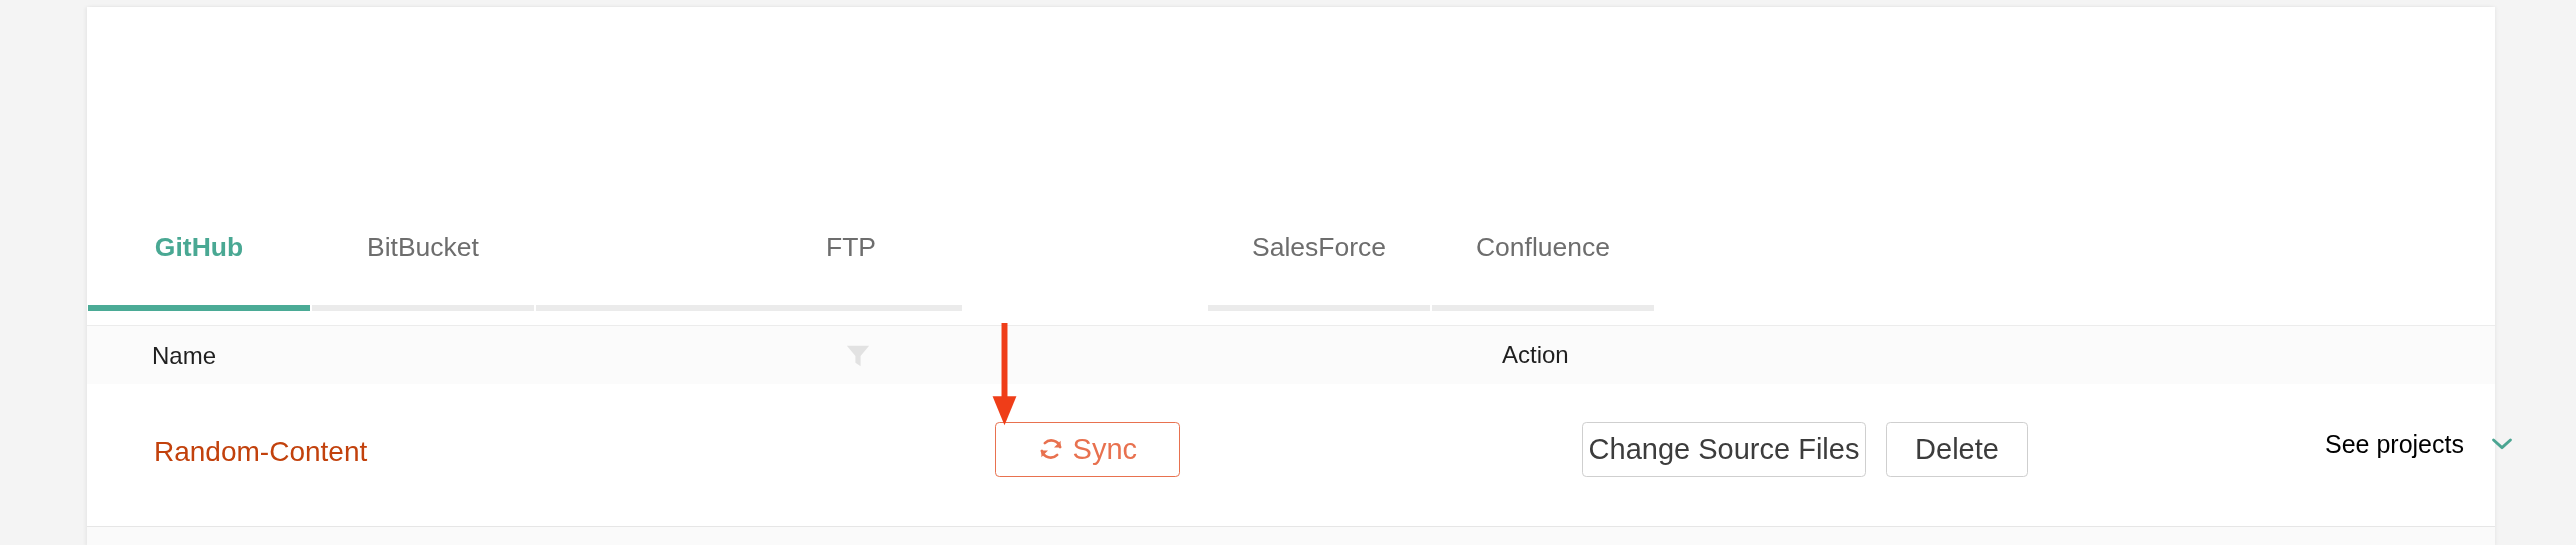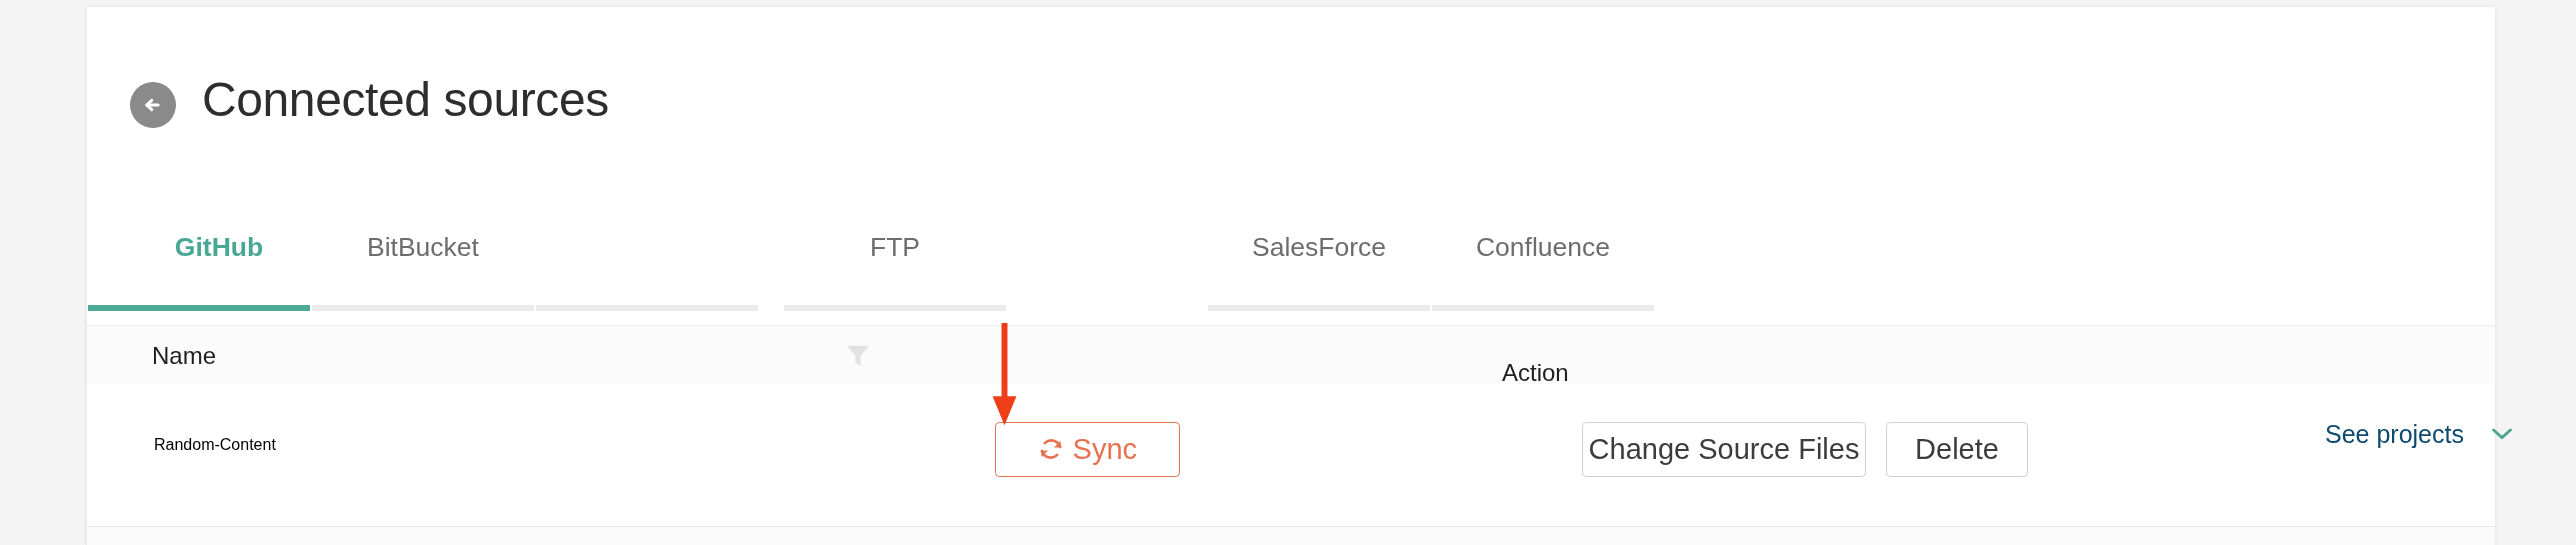--- a/index.html
+++ b/index.html
@@ -91,21 +91,20 @@
     left: 0;
     width: 100%;
     text-align: center;
     font-size: 26.5px;
     color: #6d6d6d;
     white-space: nowrap;
   }
   .tab.active .tab-label {
     color: #49a893;
     font-weight: 700;
-    padding-left: 20px;
   }
   .tab-underline {
     position: absolute;
     left: 0.9px;
     bottom: 10.3px;
     width: calc(100% - 1.7px);
     height: 6px;
     background: #ebebeb;
   }
   .tab.active .tab-underline {
@@ -132,40 +131,40 @@
   }
   #th-filter {
     position: absolute;
     left: 759px;
     top: 17px;
     cursor: pointer;
   }
   #th-action {
     position: absolute;
     left: 1415px;
-    top: 33px;
+    top: 15px;
     font-size: 24px;
     color: #1f1f1f;
   }
 
   #table-row {
     position: absolute;
     left: 0;
     top: 377px;
     width: 100%;
     height: 142px;
     background: #ffffff;
     border-bottom: 0.9px solid #e6e6e6;
   }
   #row-name {
     position: absolute;
     left: 67px;
     top: 52px;
-    font-size: 16px;
-    color: #000000;
+    font-size: 28px;
+    color: #c2410c;
   }
 
   
   .btn {
     position: absolute;
     top: 38px;
     height: 55px;
     box-sizing: border-box;
     background: #ffffff;
     border: 0.9px solid #cfcfcf;
@@ -187,23 +186,23 @@
     gap: 8.6px;
   }
   #btn-sync .sync-ico { display: flex; align-items: center; }
   #btn-set-translation { left: 1110px; width: 363px; }
   #btn-change-source   { left: 1495px; width: 284px; }
   #btn-delete          { left: 1799px; width: 142px; }
 
   #see-projects {
     position: absolute;
     left: 2238px;
-    top: 36px;
+    top: 46px;
     font-size: 25px;
-    color: #0c4a6e;
+    color: #000000;
     display: flex;
     align-items: center;
     gap: 27px;
     cursor: pointer;
     white-space: nowrap;
   }
 
   
   #next-row {
     position: absolute;
@@ -226,49 +225,38 @@
 </style>
 </head>
 <body>
 
 <div id="page">
 
   <div id="top-strip"></div>
 
   <div id="card">
 
-    <div id="header">
-
-      <div id="back-btn">
-        <svg width="46" height="46" viewBox="0 0 54 54">
-          <path d="M33 27 H20" stroke="#ffffff" stroke-width="3.6" stroke-linecap="round" fill="none"></path>
-          <path d="M25.5 21.5 L19.6 27 L25.5 32.5" stroke="#ffffff" stroke-width="3.6" stroke-linecap="round" stroke-linejoin="round" fill="none"></path>
-        </svg>
-      </div>
-
-      <div id="page-title">Connected sources</div>
-    </div>
 
     <div id="tabs">
 
       <div class="tab active" style="left:0px;width:224px;">
         <div class="tab-label">GitHub</div>
         <div class="tab-underline"></div>
       </div>
 
       <div class="tab" style="left:224px;width:224px;">
         <div class="tab-label">BitBucket</div>
         <div class="tab-underline"></div>
       </div>
 
       <div class="tab" style="left:448px;width:224px;">
         <div class="tab-underline"></div>
       </div>
 
-      <div class="tab" style="left:696px;width:224px;">
+      <div class="tab" style="left:652px;width:224px;">
         <div class="tab-label">FTP</div>
         <div class="tab-underline"></div>
       </div>
 
 
       <div class="tab" style="left:1344px;width:224px;">
         <div class="tab-label">Confluence</div>
         <div class="tab-underline"></div>
       </div>
 

